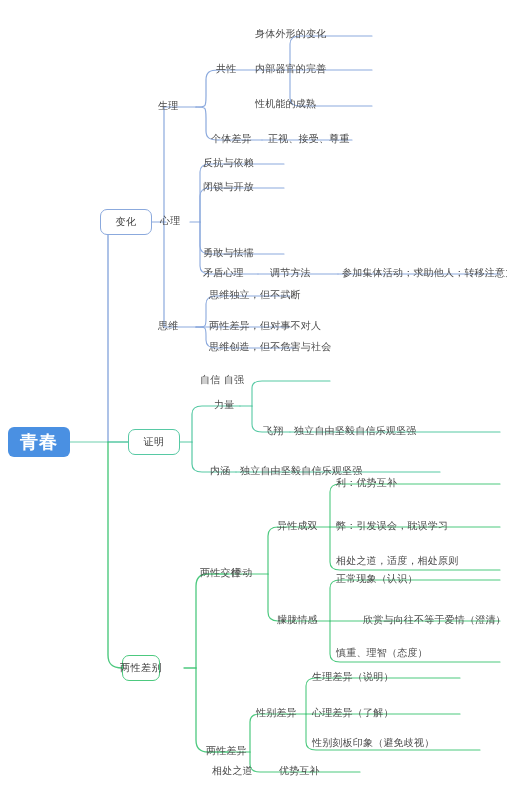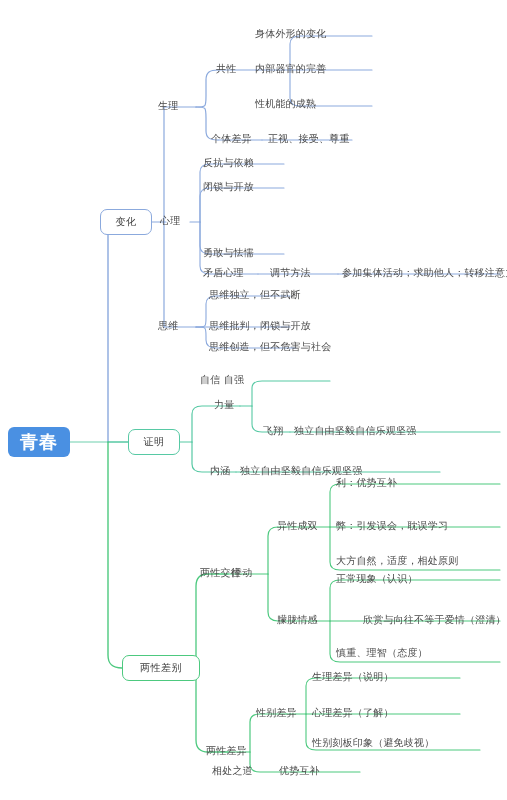--- a/index.html
+++ b/index.html
@@ -21,21 +21,21 @@
   }
 
   
   .lvl1{
     width:52px;height:26px;border-radius:7px;background:#ffffff;
     display:flex;align-items:center;justify-content:center;
     font-size:10px;color:#3c3c3c;letter-spacing:.5px;
   }
   .lvl1.blue{border:1.1px solid #8ba9dd;}
   .lvl1.teal{border:1.1px solid #57c9a4;}
-  .lvl1.green{width:78px;border:1.1px solid #4dc97f;}
+  .lvl1.green{width:38px;border:1.1px solid #4dc97f;}
 
   
   .lbl{font-size:10px;color:#4a4a4a;line-height:10px;letter-spacing:.2px;}
 </style>
 </head>
 <body>
 
 <div id="mindmap">
 
   <svg id="wires" viewBox="0 0 507 800" preserveAspectRatio="none">
@@ -152,40 +152,40 @@
   <div class="node lbl" style="left:268px;top:134px;">正视、接受、尊重</div>
 
   <div class="node lbl" style="left:203px;top:158px;">反抗与依赖</div>
   <div class="node lbl" style="left:203px;top:182px;">闭锁与开放</div>
   <div class="node lbl" style="left:203px;top:248px;">勇敢与怯懦</div>
   <div class="node lbl" style="left:203px;top:268px;">矛盾心理</div>
   <div class="node lbl" style="left:270px;top:268px;">调节方法</div>
   <div class="node lbl" style="left:342px;top:268px;">参加集体活动；求助他人；转移注意力；自我调节</div>
 
   <div class="node lbl" style="left:209px;top:290px;">思维独立，但不武断</div>
-  <div class="node lbl" style="left:209px;top:321px;">思维批判，闭锁与开放</div>
+  <div class="node lbl" style="left:209px;top:321px;">两性差异，但对事不对人</div>
   <div class="node lbl" style="left:209px;top:342px;">思维创造，但不危害与社会</div>
 
   <div class="node lbl" style="left:214px;top:400px;">力量</div>
   <div class="node lbl" style="left:210px;top:466px;">内涵</div>
 
   <div class="node lbl" style="left:200px;top:375px;">自信 自强</div>
   <div class="node lbl" style="left:263px;top:426px;">飞翔</div>
   <div class="node lbl" style="left:294px;top:426px;">独立自由坚毅自信乐观坚强</div>
   <div class="node lbl" style="left:240px;top:466px;">独立自由坚毅自信乐观坚强</div>
 
   <div class="node lbl" style="left:200px;top:568px;">两性交往</div>
   <div class="node lbl" style="left:232px;top:568px;">悸动</div>
 
   <div class="node lbl" style="left:277px;top:521px;">异性成双</div>
   <div class="node lbl" style="left:277px;top:615px;">朦胧情感</div>
 
   <div class="node lbl" style="left:336px;top:478px;">利：优势互补</div>
   <div class="node lbl" style="left:336px;top:521px;">弊：引发误会，耽误学习</div>
-  <div class="node lbl" style="left:336px;top:556px;">大方自然，适度，相处原则</div>
+  <div class="node lbl" style="left:336px;top:556px;">相处之道，适度，相处原则</div>
 
   <div class="node lbl" style="left:336px;top:574px;">正常现象（认识）</div>
   <div class="node lbl" style="left:336px;top:615px;margin-left:27px;">欣赏与向往不等于爱情（澄清）</div>
   <div class="node lbl" style="left:336px;top:648px;text-align:center;">慎重、理智（态度）</div>
 
   <div class="node lbl" style="left:206px;top:746px;">两性差异</div>
   <div class="node lbl" style="left:256px;top:708px;">性别差异</div>
   <div class="node lbl" style="left:212px;top:766px;">相处之道</div>
 
   <div class="node lbl" style="left:312px;top:672px;">生理差异（说明）</div>

